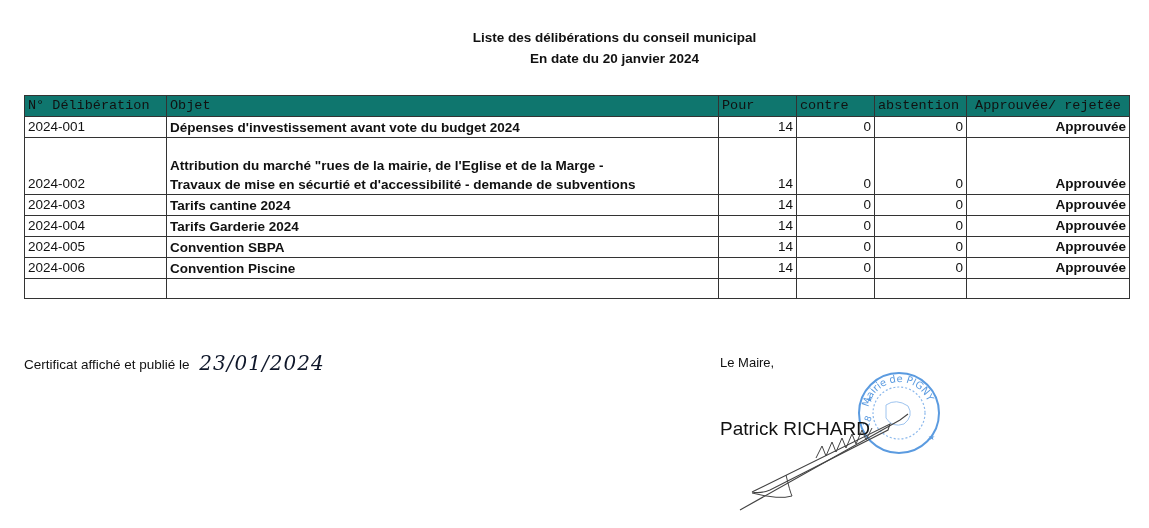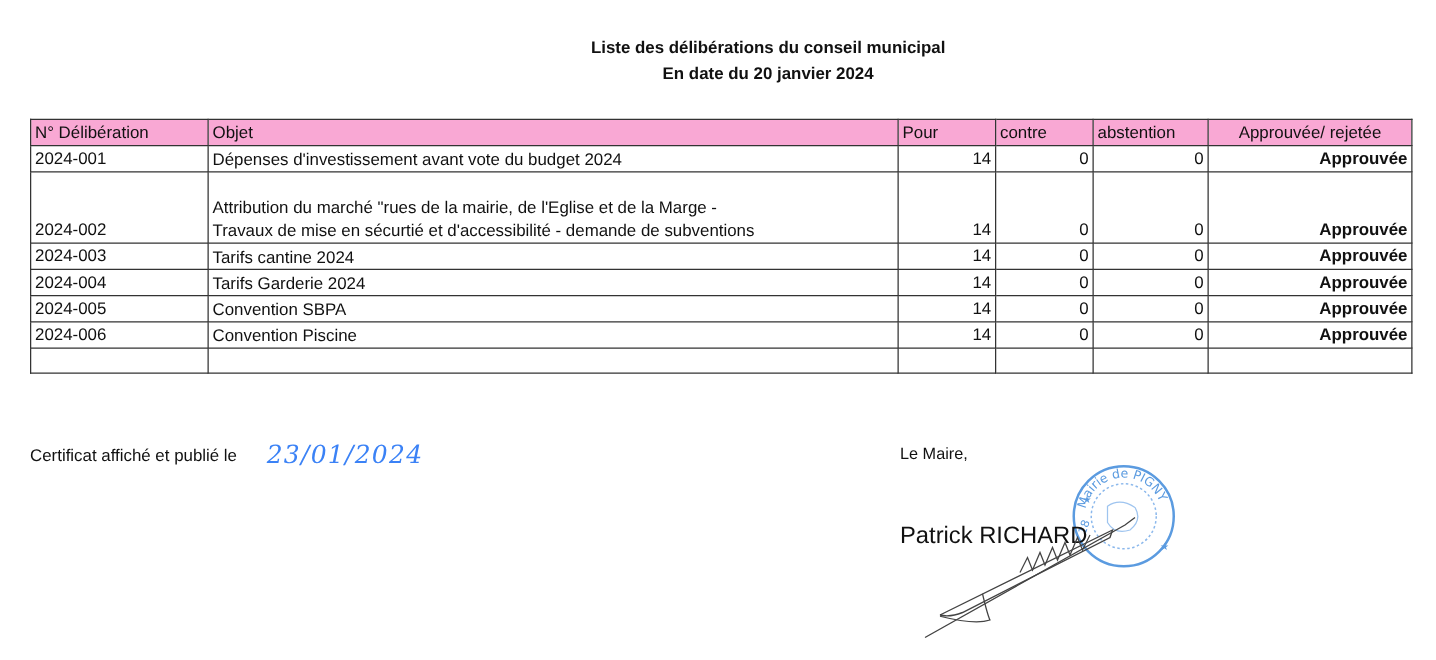--- a/index.html
+++ b/index.html
@@ -2,31 +2,31 @@
 <html><head>
   <meta charset="utf-8">
   <style>
     html, body { margin: 0; padding: 0; background: #ffffff; }
     body { width: 1149px; height: 528px; position: relative; overflow: hidden; font-family: "DejaVu Sans", sans-serif; color: #111; }
     .title { position: absolute; left: 0; width: 1149px; text-align: center; font-weight: bold; font-size: 13.5px; font-family: "Liberation Sans", sans-serif; margin-left: 40px; }
     .t1 { top: 30px; }
     .t2 { top: 51px; }
     table.delib { position: absolute; left: 24px; top: 95px; border-collapse: collapse; table-layout: fixed; width: 1105px; }
     table.delib td, table.delib th { border: 1.2px solid #333; padding: 0 3px; font-size: 13.5px; height: 20px; line-height: 20px; overflow: hidden; white-space: nowrap; vertical-align: bottom; }
-    table.delib th { font-weight: normal; text-align: left; background: #f9a8d4; font-family: Liberation Sans, sans-serif; }
+    table.delib th { font-weight: normal; text-align: left; background: #0f766e; font-family: Liberation Mono, monospace; }
     table.delib th.c-approb { text-align: center; margin-left: 36px; }
     td.num { font-family: "Liberation Sans", sans-serif; }
-    td.obj { font-family: "Liberation Sans", sans-serif; font-weight: normal; font-size: 13.5px; }
+    td.obj { font-family: "Liberation Sans", sans-serif; font-weight: bold; font-size: 13.5px; }
     td.obj .line { display: block; line-height: 19px; }
     td.votes { text-align: right; font-family: "Liberation Sans", sans-serif; }
     td.res { text-align: right; font-weight: bold; font-family: "Liberation Sans", sans-serif; }
     tr.tall td { height: 56px; }
     tr.empty td { height: 19px; }
     .cert { position: absolute; left: 24px; top: 350px; font-size: 13.5px; font-family: "Liberation Sans", sans-serif; }
-    .handdate { font-family: "DejaVu Serif", serif; font-size: 20px; font-style: italic; letter-spacing: 1px; color: #3b82f6; margin-left: 20px; position: relative; top: 1px; }
+    .handdate { font-family: "DejaVu Serif", serif; font-size: 20px; font-style: italic; letter-spacing: 1px; color: #0f172a; margin-left: 6px; position: relative; top: 1px; }
     .maire { position: absolute; left: 720px; top: 355px; font-size: 13px; font-family: "Liberation Sans", sans-serif; }
     .name { position: absolute; left: 720px; top: 418px; font-size: 19px; font-family: "Liberation Sans", sans-serif; }
     .stamp { position: absolute; left: 856px; top: 370px; width: 86px; height: 86px; }
     .sig { position: absolute; left: 730px; top: 400px; width: 200px; height: 118px; }
   </style>
 </head>
 <body>
 
 <div class="title t1">Liste des délibérations du conseil municipal</div>
 <div class="title t2">En date du 20 janvier 2024</div>

